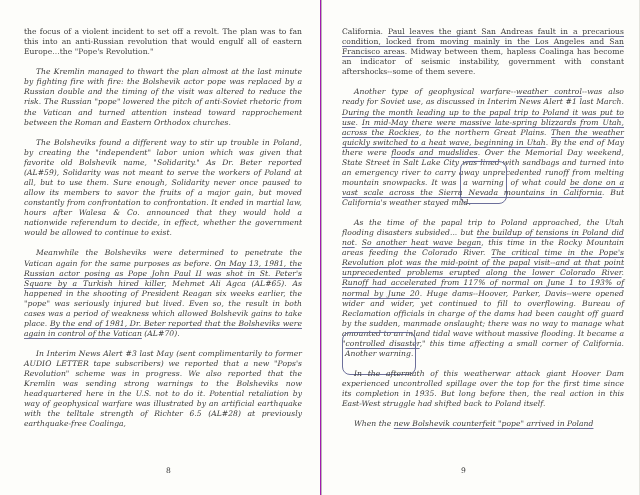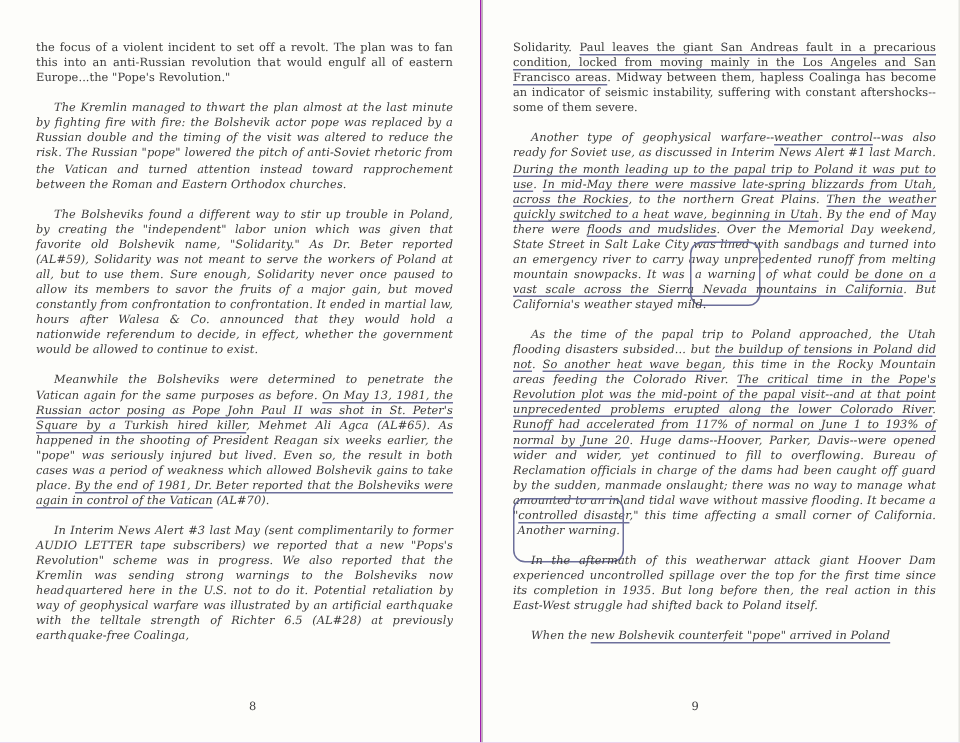--- a/index.html
+++ b/index.html
@@ -30,21 +30,21 @@
         <p class="para"><span>the focus of a violent incident to set off a revolt.   The plan was to fan this into an anti-Russian revolution that would engulf all of eastern Europe...the "Pope's Revolution."</span></p>
         <p class="para ind"><span>The Kremlin managed to thwart the plan almost at the last minute by fighting fire with fire:  the Bolshevik actor pope was replaced by a Russian double and the timing of the visit was altered to reduce the risk.   The Russian "pope" lowered the pitch of anti-Soviet rhetoric from the Vatican and turned attention instead toward rapprochement between the Roman and Eastern Orthodox churches.</span></p>
         <p class="para ind"><span>The Bolsheviks found a different way to stir up trouble in Poland, by creating the "independent" labor union which was given that favorite old Bolshevik name, "Solidarity."  As Dr. Beter reported (AL#59), Solidarity was not meant to serve the workers of Poland at all, but to use them.   Sure enough, Solidarity never once paused to allow its members to savor the fruits of a major gain, but moved constantly from confrontation to confrontation.   It ended in martial law, hours after Walesa &amp; Co. announced that they would hold a nationwide referendum to decide, in effect, whether the government would be allowed to continue to exist.</span></p>
         <p class="para ind"><span>Meanwhile the Bolsheviks were determined to penetrate the Vatican again for the same purposes as before.   </span><span class="u">On May 13, 1981, the Russian actor posing as Pope John Paul II was shot in St. Peter's Square by a Turkish hired killer</span><span>, Mehmet Ali Agca (AL#65).   As happened in the shooting of President Reagan six weeks earlier, the "pope" was seriously injured but lived.   Even so, the result in both cases was a period of weakness which allowed Bolshevik gains to take place.   </span><span class="u">By the end of 1981, Dr. Beter reported that the Bolsheviks were again in control of the Vatican</span><span> (AL#70).</span></p>
         <p class="para ind last"><span>In Interim News Alert #3 last May (sent complimentarily to former AUDIO LETTER tape subscribers) we reported that a new "Pops's Revolution" scheme was in progress.   We also reported that the Kremlin was sending strong warnings to the Bolsheviks now headquartered here in the U.S. not to do it. Potential retaliation by way of geophysical warfare was illustrated by an artificial earthquake with the telltale strength of Richter 6.5 (AL#28) at previously earthquake-free Coalinga,</span></p>
       </div>
     <div class="pnum">8</div>
   </div>
   <div class="page right">
     <div class="col" id="right-col">
-        <p class="para"><span>Solidarity.   </span><span class="u">Paul leaves the giant San Andreas fault in a precarious condition, locked from moving mainly in the Los Angeles and San Francisco areas</span><span>.   Midway between them, hapless Coalinga has become an indicator of seismic instability, suffering with constant aftershocks--some of them severe.</span></p>
+        <p class="para"><span>California.   </span><span class="u">Paul leaves the giant San Andreas fault in a precarious condition, locked from moving mainly in the Los Angeles and San Francisco areas</span><span>.   Midway between them, hapless Coalinga has become an indicator of seismic instability, government with constant aftershocks--some of them severe.</span></p>
         <p class="para ind"><span>Another type of geophysical warfare--</span><span class="u">weather control</span><span>--was also ready for Soviet use, as discussed in Interim News Alert #1 last March.   </span><span class="u">During the month leading up to the papal trip to Poland it was put to use</span><span>.   </span><span class="u">In mid-May there were massive late-spring blizzards from Utah, across the Rockies</span><span>, to the northern Great Plains.   </span><span class="u">Then the weather quickly switched to a heat wave, beginning in Utah</span><span>.   By the end of May there were </span><span class="u">floods and mudslides</span><span>.   Over the Memorial Day weekend, State Street in Salt Lake City was lined with sandbags and turned into an emergency river to carry away unprecedented runoff from melting mountain snowpacks.   It was </span><span class="circ">a warning</span><span> of what could </span><span class="u">be done on a vast scale across the Sierra Nevada mountains in California</span><span>.   But California's weather stayed mild.</span></p>
         <p class="para ind"><span>As the time of the papal trip to Poland approached, the Utah flooding disasters subsided... but </span><span class="u">the buildup of tensions in Poland did not</span><span>.   </span><span class="u">So another heat wave began</span><span>, this time in the Rocky Mountain areas feeding the Colorado River.   </span><span class="u">The critical time in the Pope's Revolution plot was the mid-point of the papal visit--and at that point unprecedented problems erupted along the lower Colorado River</span><span>.   </span><span class="u">Runoff had accelerated from 117% of normal on June 1 to 193% of normal by June 20</span><span>.   Huge dams--Hoover, Parker, Davis--were opened wider and wider, yet continued to fill to overflowing.   Bureau of Reclamation officials in charge of the dams had been caught off guard by the sudden, manmade onslaught; there was no way to manage what amounted to an inland tidal wave without massive flooding.   It became a "</span><span class="u">controlled disaster</span><span>," this time affecting a small corner of California.   </span><span class="circ">Another warning.</span></p>
         <p class="para ind"><span>In the aftermath of this weatherwar attack giant Hoover Dam experienced uncontrolled spillage over the top for the first time since its completion in 1935.   But long before then, the real action in this East-West struggle had shifted back to Poland itself.</span></p>
         <p class="para ind last"><span>When the </span><span class="u">new Bolshevik counterfeit "pope" arrived in Poland</span></p>
       </div>
     <div class="pnum">9</div>
   </div>
 </div>
 
 </body></html>

